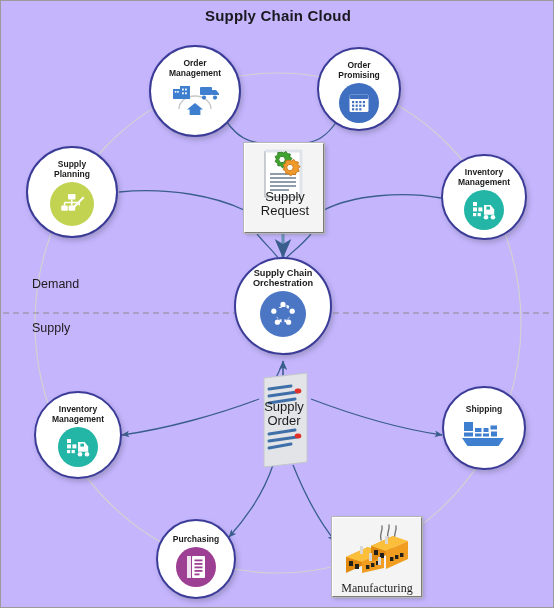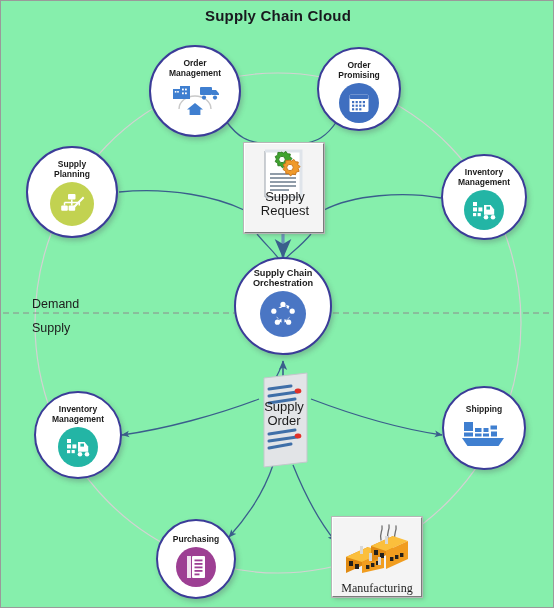--- a/index.html
+++ b/index.html
@@ -1,20 +1,20 @@
 <!DOCTYPE html>
 <html><head>
 <meta charset="utf-8">
 <title>Supply Chain Cloud</title>
 <style>
   html,body{margin:0;padding:0;background:#fff;}
   body{font-family:"Liberation Sans", sans-serif;}
   #frame{
     position:relative;width:554px;height:608px;box-sizing:border-box;
-    border:1px solid #9a9a9a;background:#86efac;overflow:hidden;
+    border:1px solid #9a9a9a;background:#c4b5fd;overflow:hidden;
   }
   #svg-layer{position:absolute;left:0;top:0;width:554px;height:608px;}
   #title{
     position:absolute;left:0;top:6px;width:554px;text-align:center;
     font-size:15px;font-weight:bold;color:#18181e;letter-spacing:.2px;
   }
   
   .node{
     position:absolute;border-radius:50%;background:#ffffff;
     border:2.5px solid #3b3c98;box-sizing:border-box;
@@ -46,21 +46,21 @@
   
   #supply-request{left:243px;top:142px;width:80px;height:90px;}
   #supply-request .boxlbl{position:absolute;left:0;top:46px;width:80px;}
   #supply-order{left:255px;top:371px;width:55px;height:96px;background:transparent;
       border:none;outline:none;box-shadow:none;}
   #supply-order .boxlbl{position:absolute;left:-4px;top:28px;width:64px;font-size:13px;}
   #manufacturing{left:331px;top:516px;width:90px;height:80px;}
   #manufacturing .boxlbl{position:absolute;left:-1px;bottom:1px;width:90px;font-size:12px;font-family:Liberation Serif, serif;}
   
   .divlabel{position:absolute;font-size:12.5px;color:#1c1c1c;}
-  #demand-label{left:31px;top:296px;}
+  #demand-label{left:31px;top:276px;}
   #supply-label{left:31px;top:320px;}
 </style>
 </head>
 <body>
 
 <div id="frame">
 
   <div id="title">Supply Chain Cloud</div>
 
   <svg id="svg-layer" viewBox="0 0 554 608" xmlns="http://www.w3.org/2000/svg">

